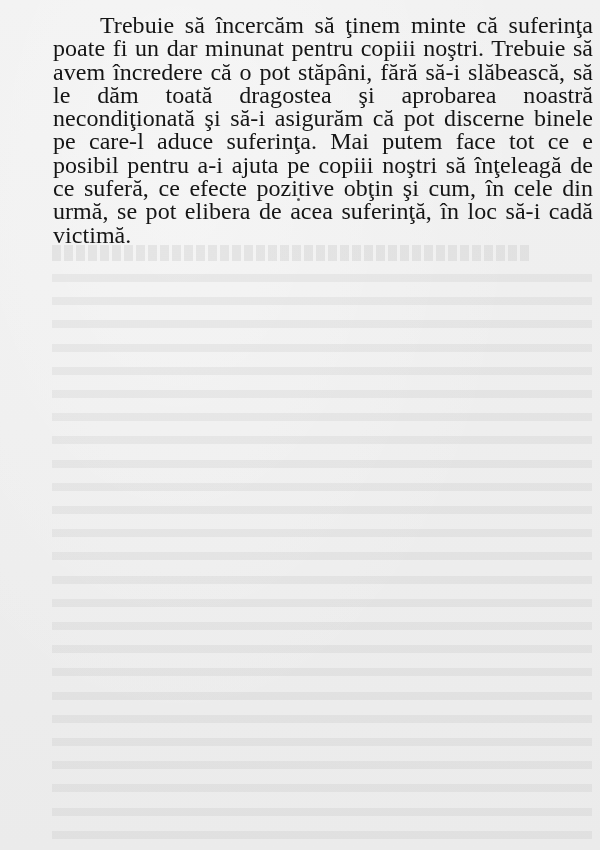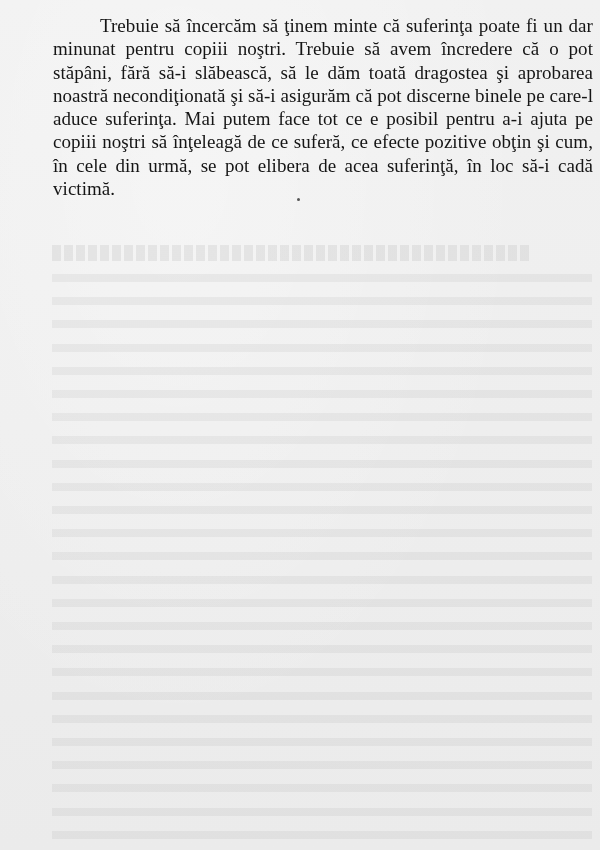--- a/index.html
+++ b/index.html
@@ -28,21 +28,21 @@
   }
   .bleed-heading {
     position: absolute; left: 52px; top: 245px; width: 480px; height: 16px;
     background: repeating-linear-gradient(90deg,
       rgba(130,130,130,0.13) 0 9px, rgba(0,0,0,0) 9px 12px);
     filter: blur(0.7px);
   }
   .text-block {
     position: absolute;
     left: 53px; top: 14px; width: 540px;
-    font-size: 19px;
+    font-size: 24px;
     line-height: 23.3px;
     color: #151515;
     text-align: justify;
     letter-spacing: 0.05px;
   }
   .text-block p { margin: 0; text-indent: 47px; }
   .dot {
     position: absolute; left: 297px; top: 198px;
     width: 3px; height: 3px; border-radius: 50%; background: #555;
   }

